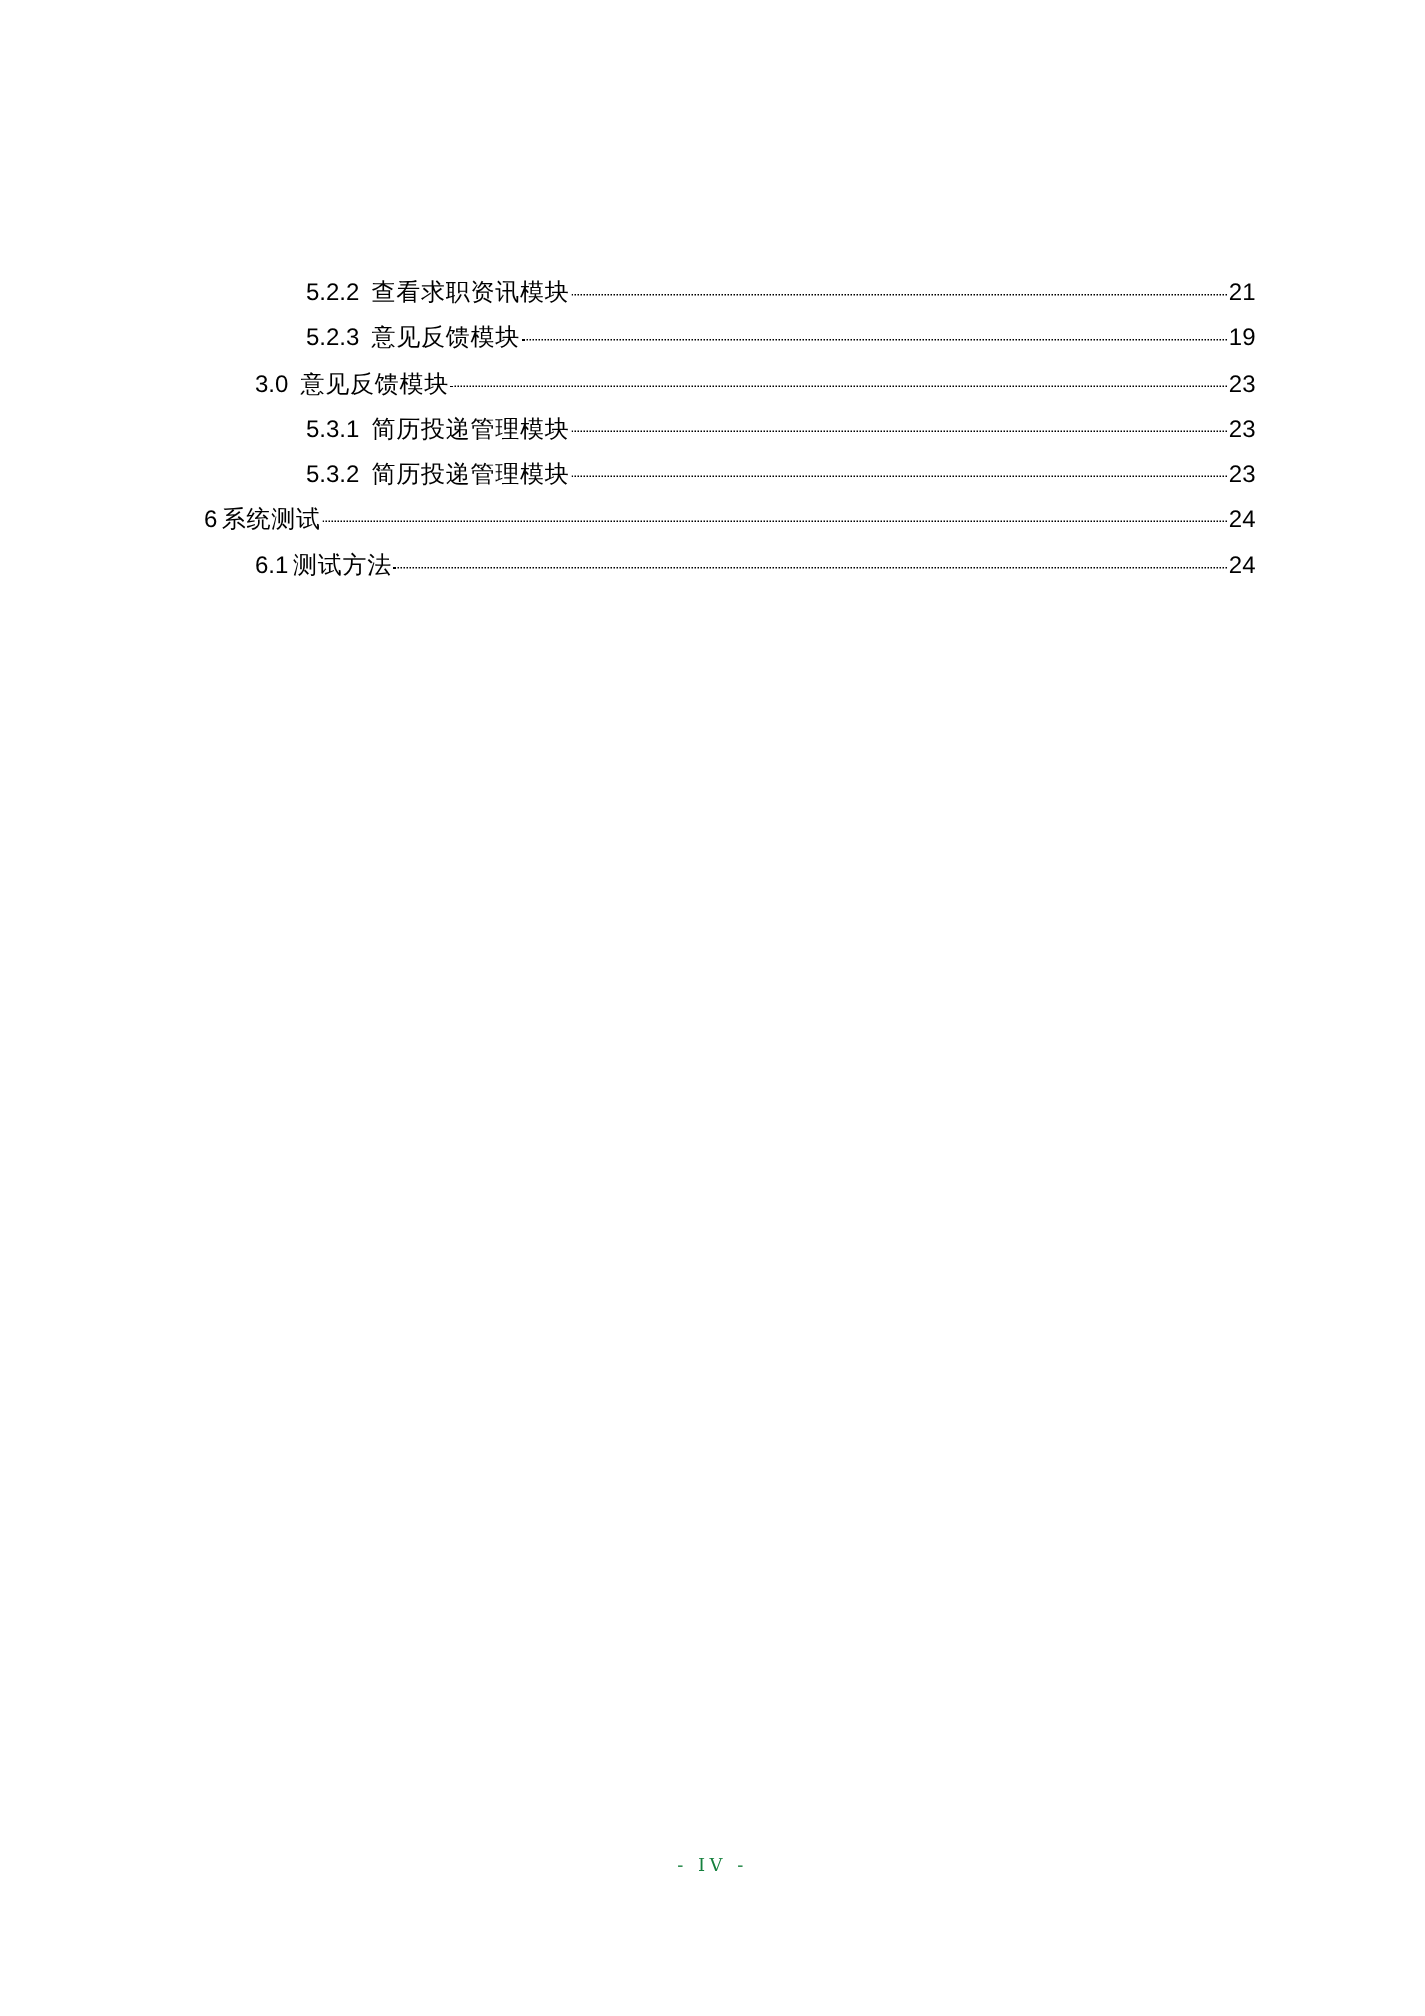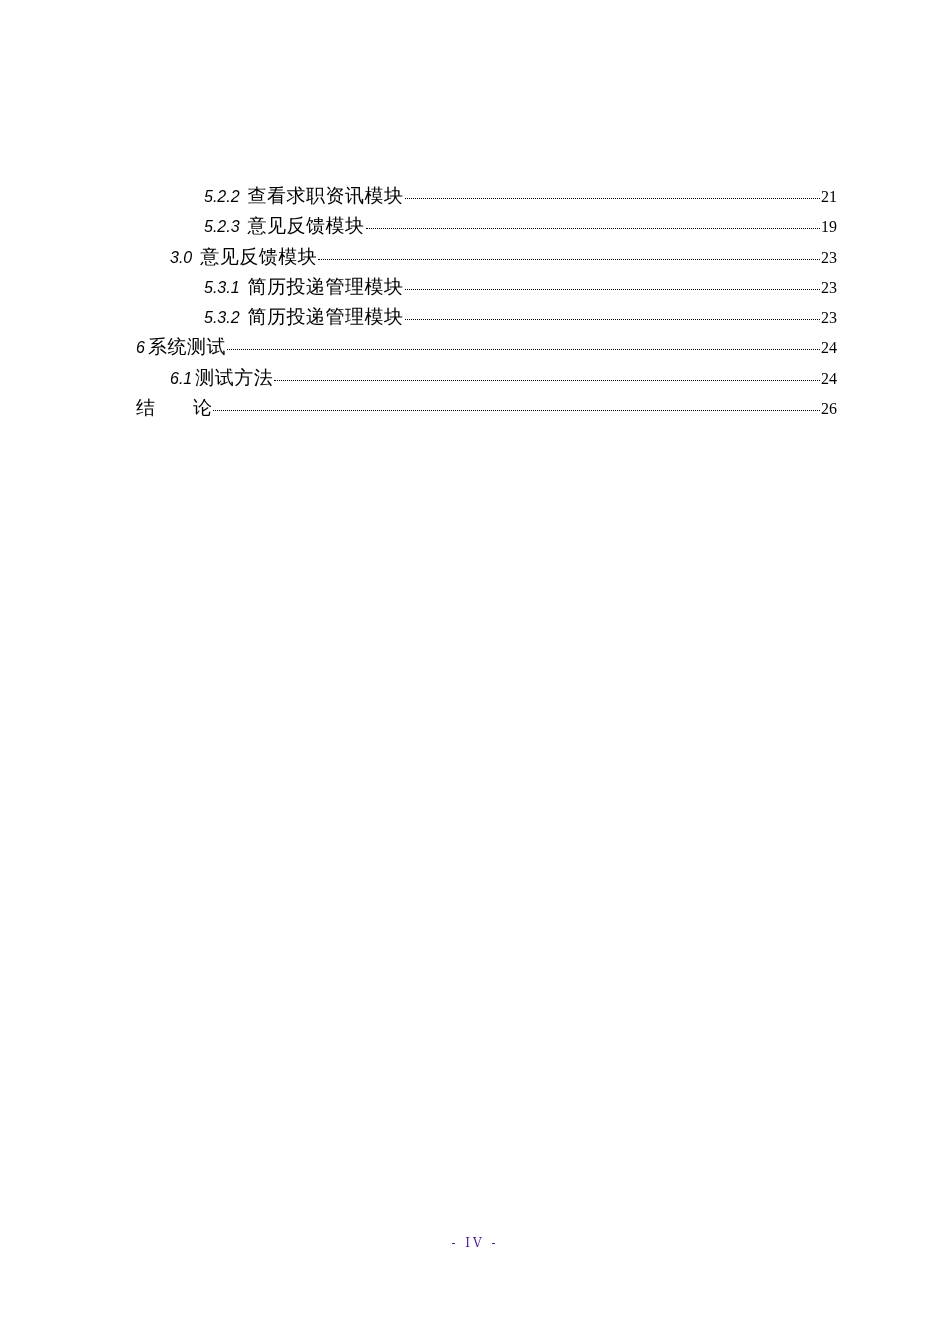--- a/index.html
+++ b/index.html
@@ -29,58 +29,57 @@
       font-size: 16px;
       white-space: nowrap;
       overflow: hidden;
     }
     .toc-row.l1 { padding-left: 0; }
     .toc-row.l2 { padding-left: 34px; }
     .toc-row.l3 { padding-left: 68px; }
     .toc-num {
       font-family: "Liberation Sans", "DejaVu Sans", sans-serif;
       margin-right: 8px;
-      font-style: italic;
     }
     .toc-num.tight { margin-right: 3px; }
     .toc-title {
-      font-family: Liberation Sans, sans-serif;
-      font-size: 19px;
+      font-family: Liberation Mono, monospace;
+      font-size: 16px;
       letter-spacing: 0.5px;
     }
     .toc-title.spaced-wide { letter-spacing: 0; }
     .toc-title.spaced-wide .ch1 { margin-right: 38px; }
     .toc-leader {
       flex: 1 1 auto;
       overflow: hidden;
       margin: 0 1px;
       position: relative;
       height: 16px;
       align-self: baseline;
     }
     .toc-leader::before {
       content: "";
       position: absolute;
       left: 0; right: 0;
       bottom: 3px;
       border-bottom: 1.6px dotted #000;
     }
     .toc-page {
-      font-family: Liberation Serif, serif;
+      font-family: Liberation Sans, sans-serif;
       font-size: 16px;
     }
     .page-footer {
       position: absolute;
       top: 1236px;
       left: 0;
       width: 950px;
       text-align: center;
       font-family: "DejaVu Serif", "Liberation Serif", serif;
       font-size: 12px;
-      color: #4c1d95;
+      color: #15803d;
       letter-spacing: 3px;
     }
   </style>
 </head>
 <body>
 
 <div class="toc">
 
   <div class="toc-row l3">
     <span class="toc-num">5.2.2</span>
@@ -125,24 +124,17 @@
   </div>
 
   <div class="toc-row l2">
     <span class="toc-num tight">6.1</span>
     <span class="toc-title">测试方法</span>
     <span class="toc-leader"></span>
     <span class="toc-page">24</span>
   </div>
 
 
-  <div class="toc-row l1">
-    <span class="toc-title spaced-wide">
-      <span class="ch1">结</span><span>论</span>
-    </span>
-    <span class="toc-leader"></span>
-    <span class="toc-page">26</span>
-  </div>
 
 
 </div>
 
 <div class="page-footer">- IV -</div>
 
 </body></html>

